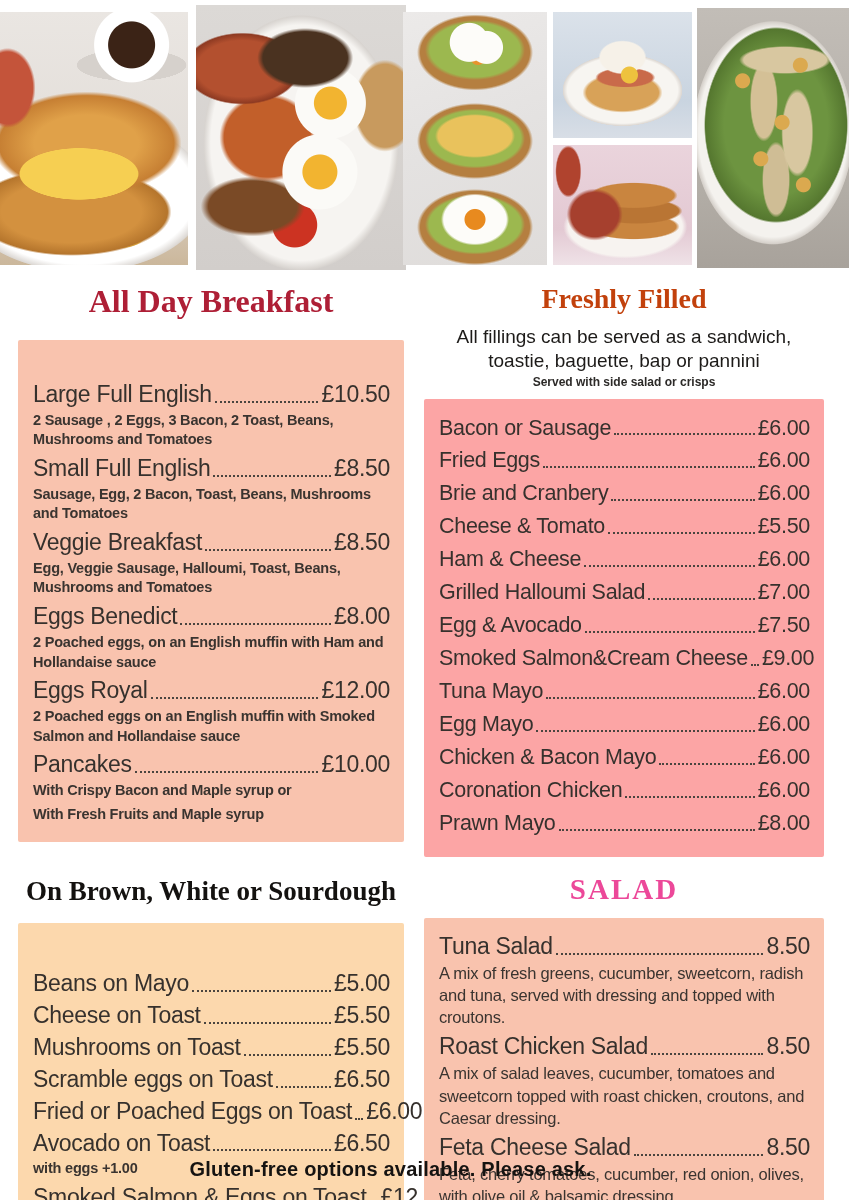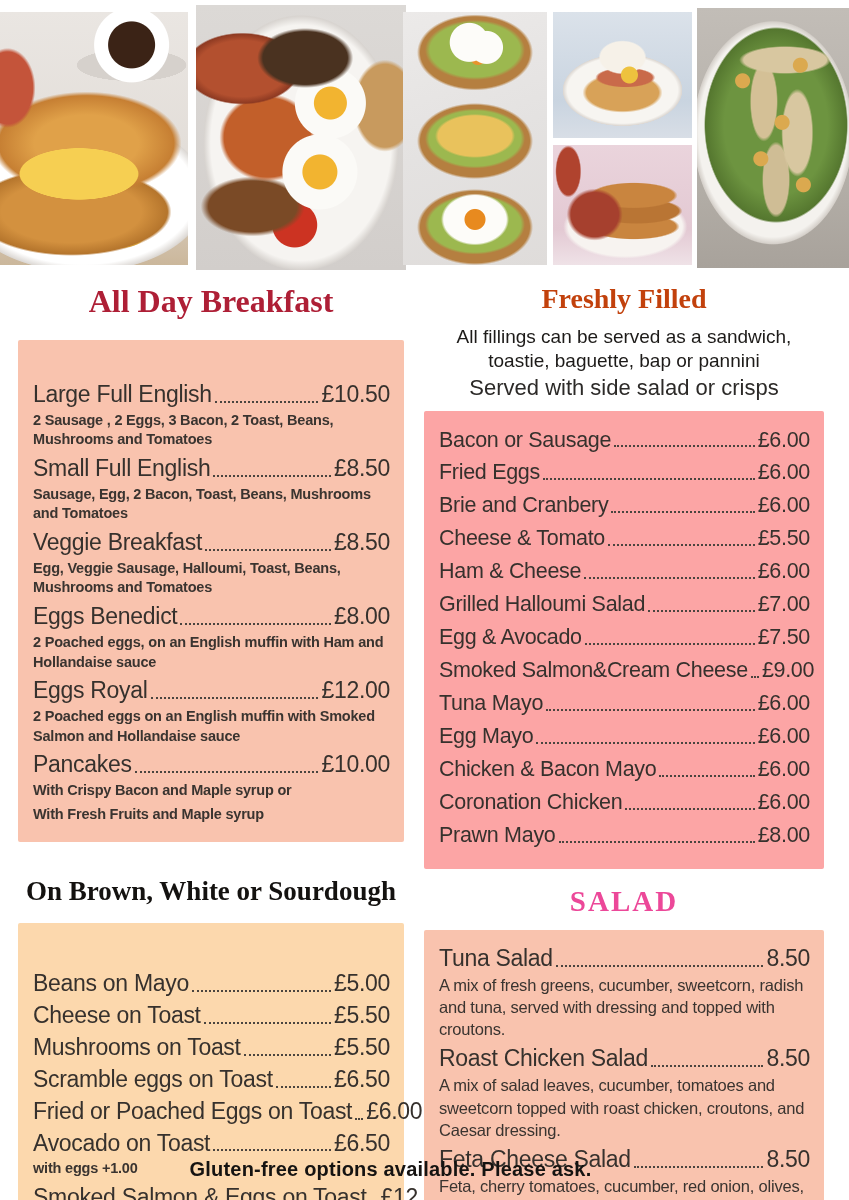--- a/index.html
+++ b/index.html
@@ -81,21 +81,21 @@
 
   .sec-title{font-family:Liberation Serif, serif;font-weight:bold;
              text-align:center;margin:0;}
   #breakfast-title{font-size:32px;color:#ae1f36;margin-bottom:20px;}
   #freshly-title{font-size:28px;color:#c2410c;margin-bottom:10px;}
   #toast-title{font-size:27px;color:#141210;margin:34px 0 16px;}
   #salad-title{font-size:29px;color:#ec4899;letter-spacing:2px;margin:16px 0 12px;}
 
   .subtitle{font-weight:normal;font-size:19px;text-align:center;
             color:#1d1b19;line-height:1.25;margin:0 -12px;}
-  .subnote{font-size:22px;font-weight:normal;text-align:center;
+  .subnote{font-size:12px;font-weight:bold;text-align:center;
            color:#2c2a28;margin:2px 0 10px;}
 
   .panel{border-radius:2px;padding:18px 14px 14px 15px;}
   #breakfast-panel{background:#f9c3ae;min-height:356px;padding-top:40px;}
   #toast-panel{background:#fcd8ad;min-height:300px;padding-top:46px;}
   #filled-panel{background:#fca5a5;min-height:386px;padding-top:16px;}
   #salad-panel{background:#f9c3ae;min-height:236px;padding-top:14px;}
 
   .menu-item{margin-bottom:2px;}
   .row{display:flex;align-items:flex-end;}

